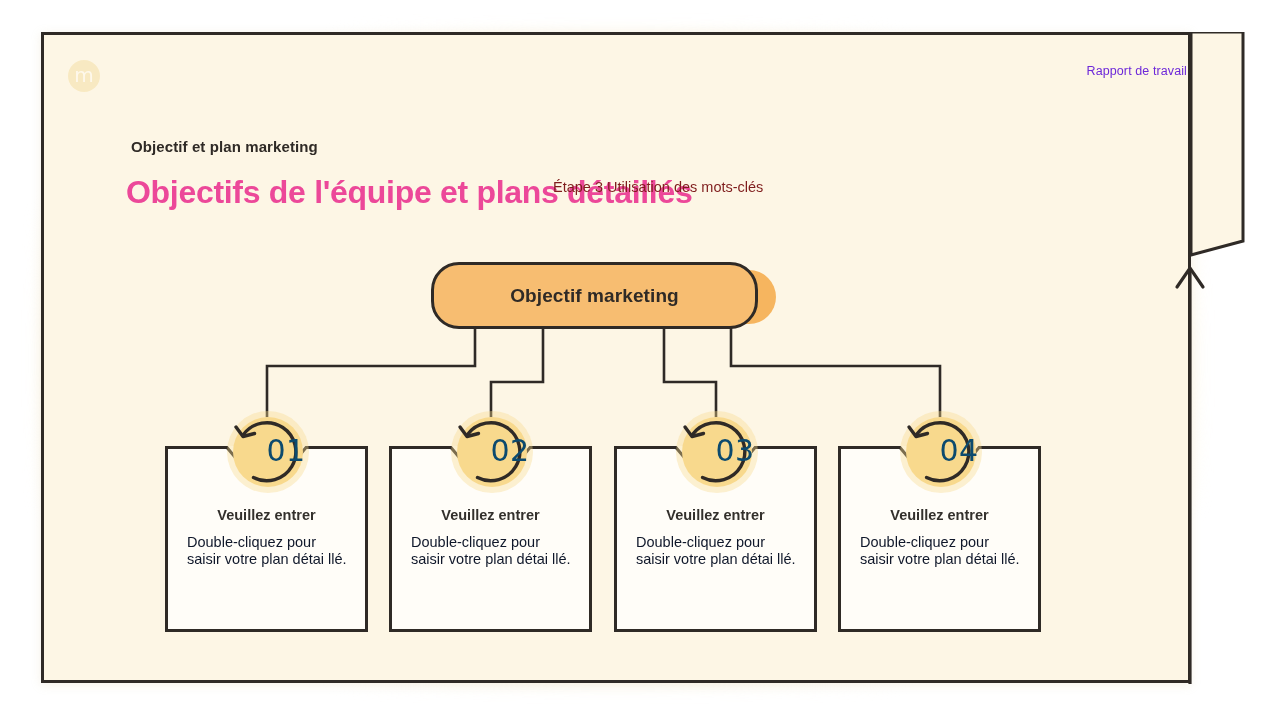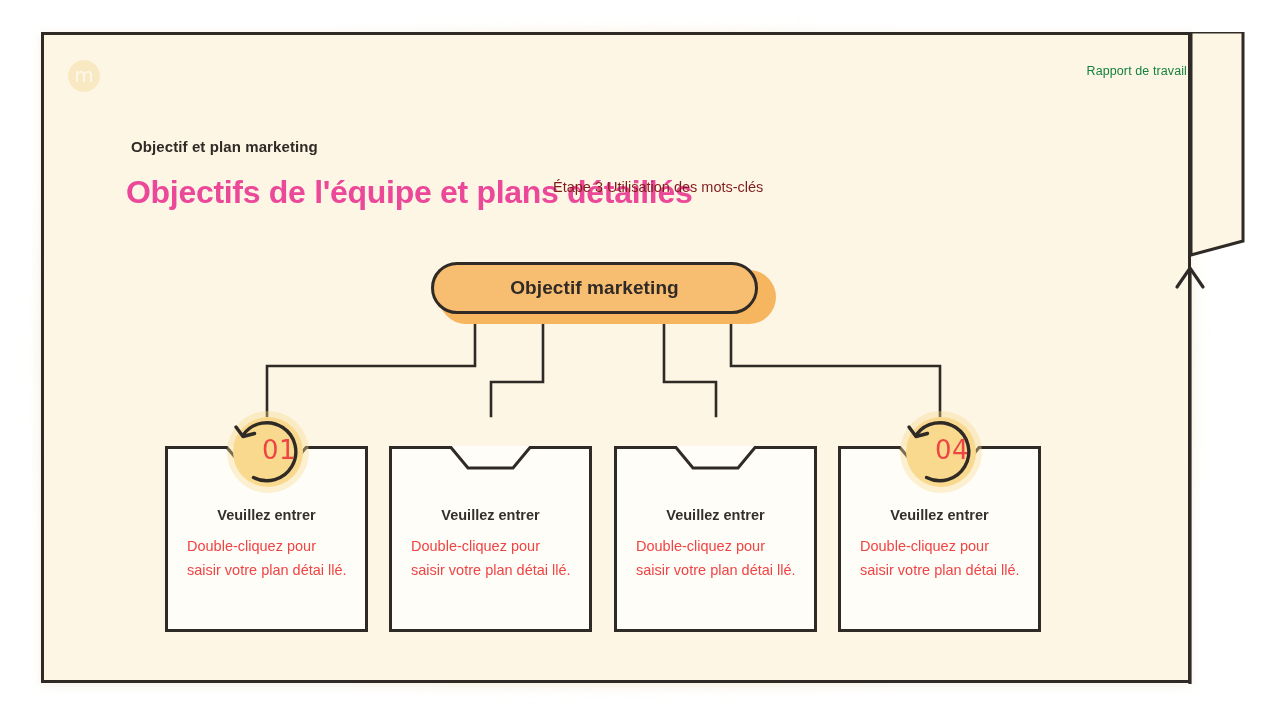--- a/index.html
+++ b/index.html
@@ -89,21 +89,21 @@
   }
 
   
   .header-note {
     position: absolute;
     left: 1047px;
     top: 64px;
     width: 140px;
     text-align: right;
     font-size: 12.5px;
-    color: #15803d;
+    color: #6d28d9;
     letter-spacing: .1px;
   }
 
   .eyebrow {
     position: absolute;
     left: 131px;
     top: 138px;
     font-size: 15px;
     font-weight: bold;
     color: #2f2a26;
@@ -146,21 +146,21 @@
     width: 337px;
     height: 54px;
     border-radius: 28px;
     background: #f6b55f;
   }
   .pill-face {
     position: absolute;
     left: 0;
     top: 0;
     width: 327px;
-    height: 52px;
+    height: 67px;
     border-radius: 28px;
     background: #f7bd71;
     border: 3px solid #2f2a26;
     box-sizing: border-box;
     display: flex;
     align-items: center;
     justify-content: center;
   }
   .pill-face .pill-label {
     font-size: 19px;
@@ -203,22 +203,22 @@
     font-size: 14.5px;
     font-weight: bold;
     color: #33302c;
   }
   .card-body {
     position: absolute;
     left: 22px;
     top: 88px;
     width: 162px;
     font-size: 14.5px;
-    line-height: 24px;
-    color: #ef4444;
+    line-height: 17px;
+    color: #0f172a;
     word-break: break-word;
   }
 
   
   .num-circle {
     position: absolute;
     top: 413px;
     width: 74px;
     height: 74px;
   }
@@ -227,30 +227,30 @@
     left: 4px;
     top: 4px;
     width: 70px;
     height: 70px;
     border-radius: 50%;
     background: #f8d98d;
     box-shadow: 0 0 0 6px rgba(248,217,141,.38);
   }
   .num-circle .num-text {
     position: absolute;
-    left: 9px; top: 0;
+    left: 16px; top: 0;
     width: 78px;
     height: 74px;
     display: flex;
     align-items: center;
     justify-content: center;
     font-family: "DejaVu Sans", sans-serif;
-    font-size: 26px;
+    font-size: 30px;
     font-weight: 500;
-    color: #ef4444;
+    color: #0c4a6e;
     letter-spacing: .5px;
     padding-left: 4px;
     box-sizing: border-box;
   }
   .num-circle .arc-svg {
     position: absolute;
     left: -3px;
     top: -3px;
     width: 86px;
     height: 86px;
@@ -343,21 +343,37 @@
 
   <div class="num-circle" style="left:229px;">
     <div class="disc"></div>
     <svg class="arc-svg" viewBox="0 0 86 86" fill="none" xmlns="http://www.w3.org/2000/svg">
       <path d="M17.5 24.5 A29 29 0 1 1 27.5 67.5" stroke="#2f2a26" stroke-width="3.4" fill="none" stroke-linecap="round"></path>
       <path d="M10 17 L17 26.5 L28.5 23.5" stroke="#2f2a26" stroke-width="3.4" fill="none" stroke-linecap="round" stroke-linejoin="round"></path>
     </svg>
     <div class="num-text">01</div>
   </div>
 
-
+  <div class="num-circle" style="left:453px;">
+    <div class="disc"></div>
+    <svg class="arc-svg" viewBox="0 0 86 86" fill="none" xmlns="http://www.w3.org/2000/svg">
+      <path d="M17.5 24.5 A29 29 0 1 1 27.5 67.5" stroke="#2f2a26" stroke-width="3.4" fill="none" stroke-linecap="round"></path>
+      <path d="M10 17 L17 26.5 L28.5 23.5" stroke="#2f2a26" stroke-width="3.4" fill="none" stroke-linecap="round" stroke-linejoin="round"></path>
+    </svg>
+    <div class="num-text">02</div>
+  </div>
+
+  <div class="num-circle" style="left:678px;">
+    <div class="disc"></div>
+    <svg class="arc-svg" viewBox="0 0 86 86" fill="none" xmlns="http://www.w3.org/2000/svg">
+      <path d="M17.5 24.5 A29 29 0 1 1 27.5 67.5" stroke="#2f2a26" stroke-width="3.4" fill="none" stroke-linecap="round"></path>
+      <path d="M10 17 L17 26.5 L28.5 23.5" stroke="#2f2a26" stroke-width="3.4" fill="none" stroke-linecap="round" stroke-linejoin="round"></path>
+    </svg>
+    <div class="num-text">03</div>
+  </div>
 
   <div class="num-circle" style="left:902px;text-decoration:underline;">
     <div class="disc"></div>
     <svg class="arc-svg" viewBox="0 0 86 86" fill="none" xmlns="http://www.w3.org/2000/svg">
       <path d="M17.5 24.5 A29 29 0 1 1 27.5 67.5" stroke="#2f2a26" stroke-width="3.4" fill="none" stroke-linecap="round"></path>
       <path d="M10 17 L17 26.5 L28.5 23.5" stroke="#2f2a26" stroke-width="3.4" fill="none" stroke-linecap="round" stroke-linejoin="round"></path>
     </svg>
     <div class="num-text">04</div>
   </div>
 

